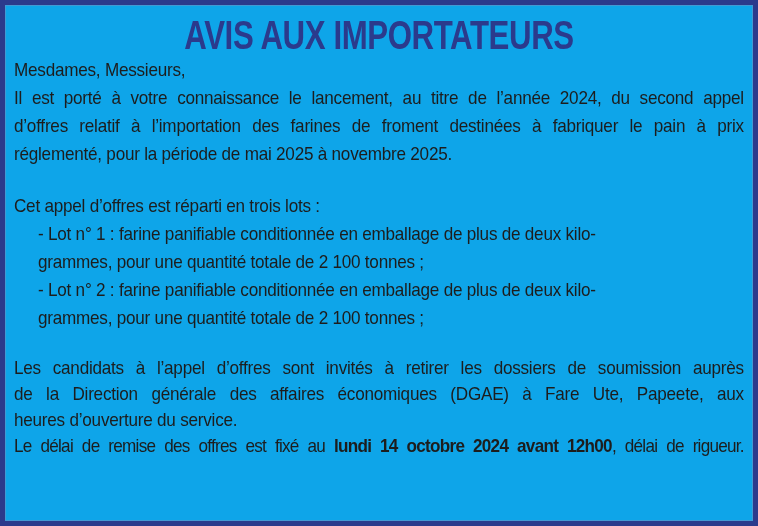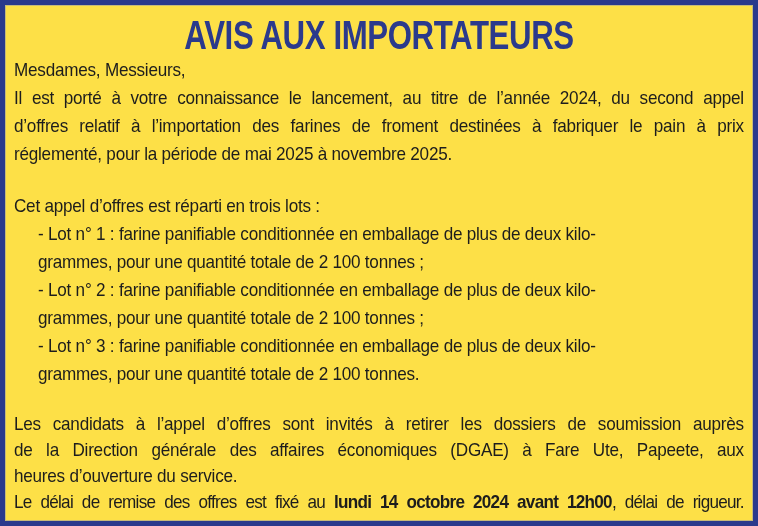--- a/index.html
+++ b/index.html
@@ -8,21 +8,21 @@
     background: #ffffff;
     font-family: "Liberation Sans", "DejaVu Sans", sans-serif;
   }
   .page {
     position: relative;
     box-sizing: border-box;
     width: 758px;
     height: 526px;
     border: 5px solid #2b3a8c;
     box-shadow: inset 0 0 0 1px rgba(130,140,185,0.45);
-    background: #fde047;
+    background: #0ea5e9;
     padding: 6px 9px;
     overflow: hidden;
     color: #1d1d1d;
   }
   .title {
     width: 936px;                 
     transform: scaleX(0.78);
     transform-origin: 0 0;
     text-align: center;
     font-size: 40px;
@@ -77,24 +77,20 @@
     <div class="ln gap-lots">Cet appel d’offres est réparti en trois lots :</div>
 
     <div>
       <div class="ln indent">- Lot n° 1 : farine panifiable conditionnée en emballage de plus de deux kilo-</div>
       <div class="ln indent">grammes, pour une quantité totale de 2 100 tonnes ;</div>
     </div>
     <div>
       <div class="ln indent">- Lot n° 2 : farine panifiable conditionnée en emballage de plus de deux kilo-</div>
       <div class="ln indent">grammes, pour une quantité totale de 2 100 tonnes ;</div>
     </div>
-    <div>
-      <div class="ln indent">- Lot n° 3 : farine panifiable conditionnée en emballage de plus de deux kilo-</div>
-      <div class="ln indent">grammes, pour une quantité totale de 2 100 tonnes.</div>
-    </div>
   </div>
 
   <div class="sec-bottom">
     <div class="ln j gap-bottom">Les candidats à l’appel d’offres sont invités à retirer les dossiers de soumission auprès</div>
     <div class="ln j">de la Direction générale des affaires économiques (DGAE) à Fare Ute, Papeete, aux</div>
     <div class="ln">heures d’ouverture du service.</div>
 
     <div class="ln j tight">
       <span>Le délai de remise des offres est fixé au </span><strong>lundi 14 octobre 2024 avant 12h00</strong><span>, délai de rigueur.</span>
     </div>

